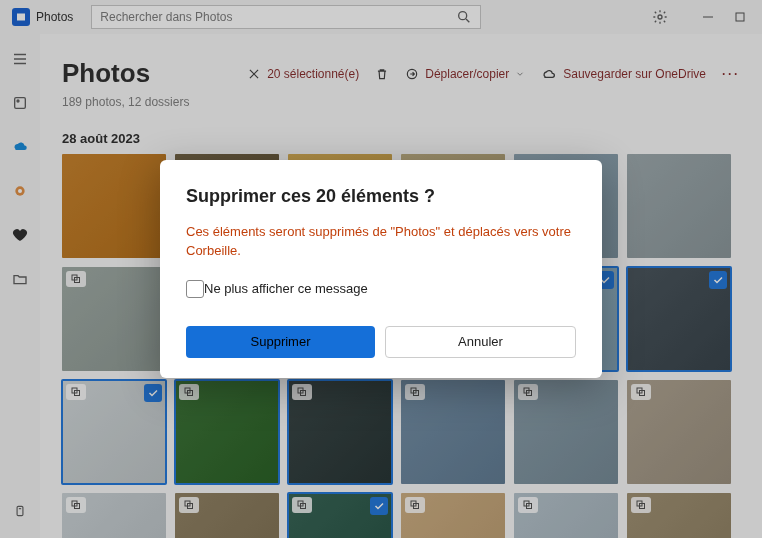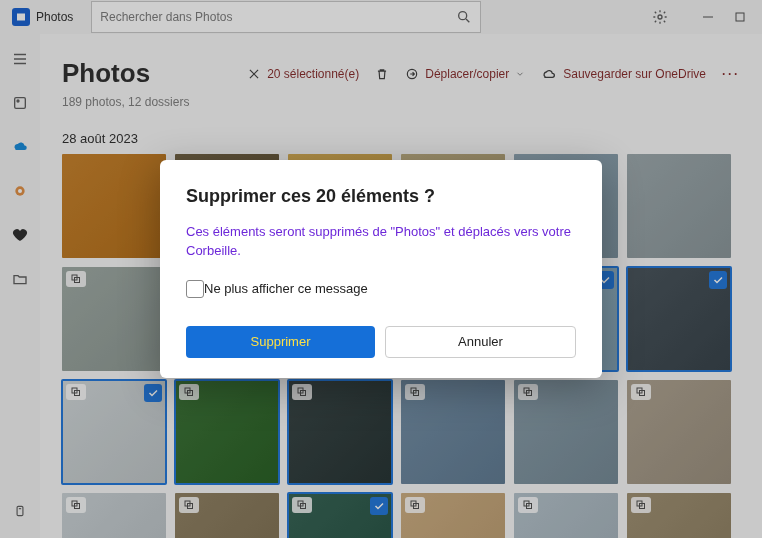--- a/index.html
+++ b/index.html
@@ -1,53 +1,53 @@
 <!DOCTYPE html>
 <html><head>
 <meta charset="utf-8">
 <style>
 *{box-sizing:border-box;margin:0;padding:0;font-family:"Segoe UI",Arial,sans-serif}
 body{width:762px;height:538px;overflow:hidden;background:#f3f3f3;position:relative;font-size:13px;color:#222}
 .titlebar{height:34px;display:flex;align-items:center;padding:0 6px;background:#f3f3f3}
 .app-icon{width:18px;height:18px;background:#0b59cf;border-radius:3px;display:flex;align-items:center;justify-content:center;margin:0 6px}
 .app-icon svg{width:12px;height:12px;fill:#fff}
 .app-title{font-size:12px;margin-right:18px}
-.search{flex:0 0 390px;height:32px;background:#fff;border:1px solid #c6c6c6;display:flex;align-items:center;padding:0 8px}
+.search{flex:0 0 390px;height:24px;background:#fff;border:1px solid #c6c6c6;display:flex;align-items:center;padding:0 8px}
 .search input{flex:1;border:none;outline:none;font-size:12px;background:transparent}
 .search .sicon{width:16px;height:16px;color:#555}
 .titlebar-gap{flex:1}
 .import-btn{height:28px;border:1px solid #c6c6c6;background:#fff;display:flex;align-items:center;padding:0 10px;margin-left:18px;font-size:12px;gap:6px;cursor:pointer}
 .gear{margin-left:12px;width:28px;height:28px;display:flex;align-items:center;justify-content:center;cursor:pointer}
 .win-controls{display:flex;margin-left:18px}
 .win-controls div{width:32px;height:24px;display:flex;align-items:center;justify-content:center;color:#444}
 .body{display:flex;height:calc(100% - 34px)}
 .sidebar{width:40px;background:#f3f3f3;display:flex;flex-direction:column;align-items:center;padding-top:16px;gap:26px}
 .sbicon{width:18px;height:18px;color:#555;display:flex;align-items:center;justify-content:center}
 .content{flex:1;background:#f9f9f9;padding:10px 22px 0 22px;overflow:hidden}
 .hdr{display:flex;align-items:center;gap:16px;margin-top:14px}
 .hdr h1{font-size:26px;font-weight:600;flex:0 0 auto}
 .hdr-spacer{flex:1}
 .hdr-item{display:flex;align-items:center;gap:6px;font-size:12px;color:#7f1d1d;cursor:pointer}
 .sub{color:#777;font-size:12px;margin-top:6px}
-.date{font-weight:400;font-size:13px;margin-top:22px;margin-bottom:8px}
+.date{font-weight:700;font-size:13px;margin-top:22px;margin-bottom:8px}
 .grid{display:grid;grid-template-columns:repeat(6,104px);grid-auto-rows:104px;gap:9px}
 .thumb{position:relative;background:#888;border-radius:1px;overflow:hidden}
 .thumb.sel{outline:2px solid #156fd8;outline-offset:-1px}
 .thumb .corner{position:absolute;top:4px;left:4px;width:20px;height:16px;background:rgba(255,255,255,.85);border-radius:3px;display:flex;align-items:center;justify-content:center}
 .thumb .chk{position:absolute;top:4px;right:4px;width:18px;height:18px;background:#156fd8;border-radius:3px;display:flex;align-items:center;justify-content:center}
 .thumb .chk svg{width:12px;height:12px;fill:#fff}
 .overlay{position:absolute;inset:0;background:rgba(60,60,60,.25);display:flex;align-items:center;justify-content:center}
 .dialog{width:442px;background:#fff;border-radius:6px;box-shadow:0 10px 40px rgba(0,0,0,.3);padding:26px 26px 20px 26px}
 .dialog h2{font-size:18px;font-weight:600;margin-bottom:16px}
-.dialog p{font-size:13px;color:#6d28d9;line-height:1.4;margin-bottom:20px}
+.dialog p{font-size:13px;color:#c2410c;line-height:1.4;margin-bottom:20px}
 .dialog .cbrow{display:flex;align-items:center;margin-bottom:28px}
 .dialog .cb{width:18px;height:18px;border:1px solid #888;border-radius:3px}
 .dbtns{display:flex;gap:10px}
 .dbtns button{flex:1;height:32px;border-radius:4px;font-size:13px;cursor:pointer}
-.btn-primary{background:#156fd8;color:#fde047;border:none}
+.btn-primary{background:#156fd8;color:#000000;border:none}
 .btn-secondary{background:#fff;color:#222;border:1px solid #ccc}
 .row2-start{grid-column:1}
 svg{display:block}
 </style>
 </head>
 <body>
 
 <div class="titlebar">
   <div class="app-icon">
     <svg viewBox="0 0 24 24">

